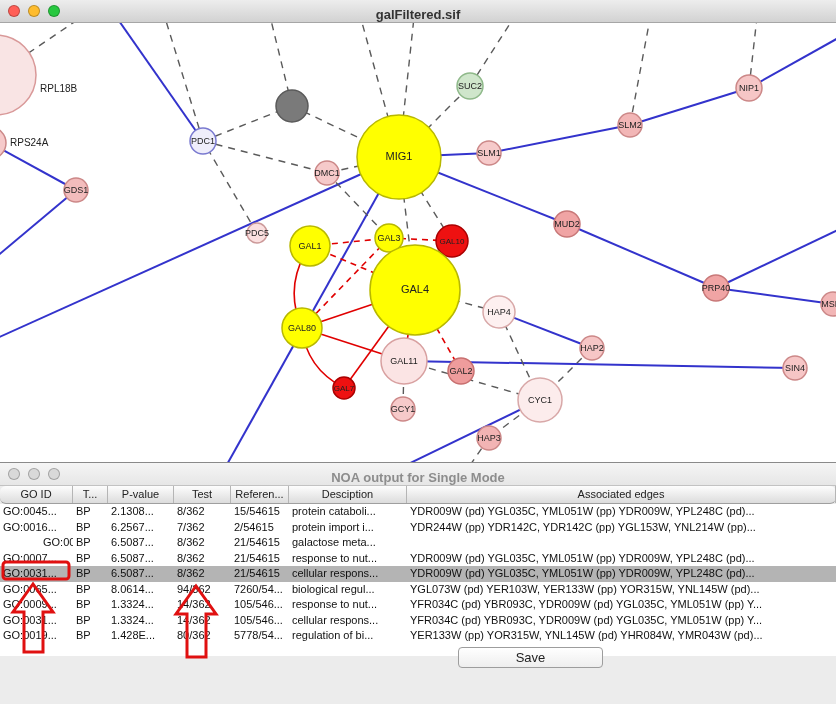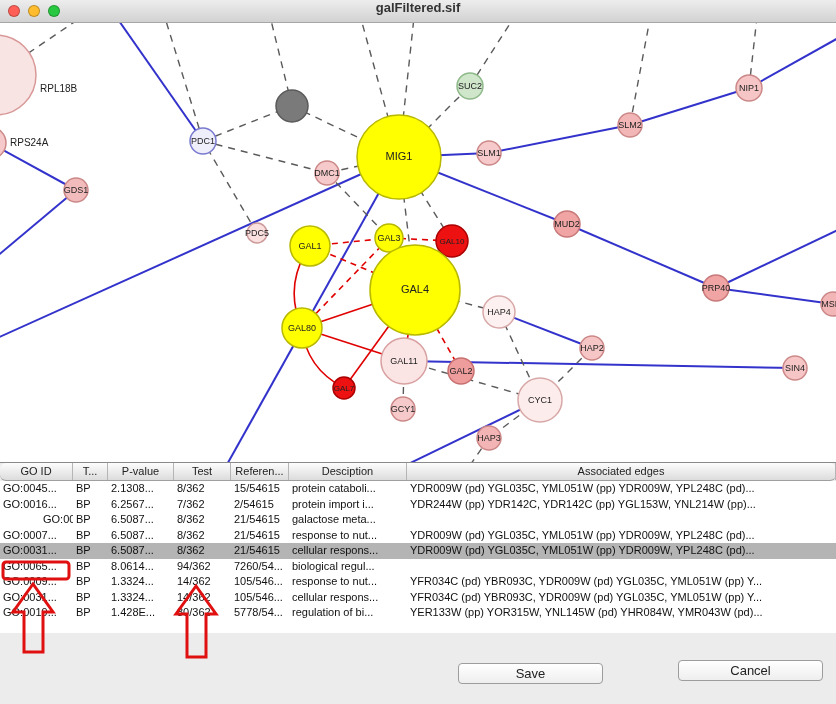--- a/index.html
+++ b/index.html
@@ -2,21 +2,21 @@
 <html><head>
 <meta charset="utf-8">
 <style>
   html,body{margin:0;padding:0;}
   body{
     width:836px;height:704px;position:relative;overflow:hidden;
     font-family:"Liberation Sans",sans-serif;background:#fff;
   }
   
   .titlebar{
-    height:22px;position:relative;display:flex;align-items:flex-start;justify-content:center;
+    height:22px;position:relative;display:flex;align-items:flex-end;justify-content:center;
     background:linear-gradient(#ededed,#d2d2d2);border-bottom:1px solid #a6a6a6;
   }
   .titlebar.inactive{background:linear-gradient(#f5f5f5,#e6e6e6);border-bottom:1px solid #c2c2c2;}
   .titlebar .title{font-size:13px;font-weight:bold;color:#333;}
   .titlebar.inactive .title{color:#8d8d8d;}
   .lights{position:absolute;left:8px;top:0;height:22px;display:flex;align-items:center;gap:8px;}
   .light{width:12px;height:12px;border-radius:50%;box-sizing:border-box;border:1px solid rgba(0,0,0,.25);}
   
   .graph-window{position:absolute;top:0;left:0;width:836px;height:462px;}
   #graph-svg{display:block;background:#ffffff;}
@@ -26,21 +26,21 @@
   .th{box-sizing:border-box;border-right:1px solid #b5b5b5;font-size:11px;color:#222;text-align:center;line-height:16px;overflow:hidden;white-space:nowrap;flex:0 0 auto;}
   .table-body{background:#fff;height:152px;overflow:hidden;}
   .tr{display:flex;height:15.5px;line-height:15px;}
   .tr.selected{background:#b4b4b4;}
   .td{box-sizing:border-box;font-size:11px;color:#111;padding:0 2px 0 3px;white-space:nowrap;overflow:hidden;flex:0 0 auto;}
   .btn{
     position:absolute;width:145px;height:21px;border:1px solid #9d9d9d;border-radius:4px;
     background:linear-gradient(#ffffff,#eeeeee);font-size:13px;color:#222;
     font-family:"Liberation Sans",sans-serif;padding:0;line-height:19px;
   }
-  #save-btn{left:458px;top:200px;}
+  #save-btn{left:458px;top:184px;}
   #cancel-btn{left:678px;top:197px;}
   
   #annot-svg{position:absolute;left:0;top:0;z-index:10;pointer-events:none;}
 </style>
 </head>
 <body>
 
 <div class="graph-window">
   <div class="titlebar">
     <div class="lights">
@@ -158,20 +158,28 @@
       <text x="404" y="341" text-anchor="middle" font-size="9" fill="#222" font-family="&quot;Liberation Sans&quot;, sans-serif">GAL11</text>
       <text x="461" y="351" text-anchor="middle" font-size="9" fill="#222" font-family="&quot;Liberation Sans&quot;, sans-serif">GAL2</text>
       <text x="344" y="368" text-anchor="middle" font-size="8" fill="#222" font-family="&quot;Liberation Sans&quot;, sans-serif">GAL7</text>
       <text x="403" y="389" text-anchor="middle" font-size="9" fill="#222" font-family="&quot;Liberation Sans&quot;, sans-serif">GCY1</text>
       <text x="540" y="380" text-anchor="middle" font-size="9" fill="#222" font-family="&quot;Liberation Sans&quot;, sans-serif">CYC1</text>
       <text x="489" y="418" text-anchor="middle" font-size="9" fill="#222" font-family="&quot;Liberation Sans&quot;, sans-serif">HAP3</text>
     </svg>
 </div>
 
 <div class="table-window">
+  <div class="titlebar inactive">
+    <div class="lights">
+      <span class="light tw-light" style="background: rgb(217, 217, 217);"></span>
+      <span class="light tw-light" style="background: rgb(217, 217, 217);"></span>
+      <span class="light tw-light" style="background: rgb(217, 217, 217);"></span>
+    </div>
+    <span class="title">NOA output for Single Mode</span>
+  </div>
   <div class="table-header" id="table-header">
       <div class="th" style="width: 73px;">GO ID</div>
       <div class="th" style="width: 35px;">T...</div>
       <div class="th" style="width: 66px;">P-value</div>
       <div class="th" style="width: 57px;">Test</div>
       <div class="th" style="width: 58px;">Referen...</div>
       <div class="th" style="width: 118px;">Desciption</div>
       <div class="th" style="width: 429px;">Associated edges</div>
     </div>
   <div class="table-body" id="table-body">
@@ -219,20 +227,21 @@
         <div class="td" style="width: 118px;">cellular respons...</div>
         <div class="td" style="width: 429px;">YDR009W (pd) YGL035C, YML051W (pp) YDR009W, YPL248C (pd)...</div>
       </div>
       <div class="tr">
         <div class="td" style="width: 73px;">GO:0065...</div>
         <div class="td" style="width: 35px;">BP</div>
         <div class="td" style="width: 66px;">8.0614...</div>
         <div class="td" style="width: 57px;">94/362</div>
         <div class="td" style="width: 58px;">7260/54...</div>
         <div class="td" style="width: 118px;">biological regul...</div>
+        <div class="td" style="width: 429px;">YGL073W (pd) YER103W, YER133W (pp) YOR315W, YNL145W (pd)...</div>
       </div>
       <div class="tr">
         <div class="td" style="width: 73px;">GO:0009...</div>
         <div class="td" style="width: 35px;">BP</div>
         <div class="td" style="width: 66px;">1.3324...</div>
         <div class="td" style="width: 57px;">14/362</div>
         <div class="td" style="width: 58px;">105/546...</div>
         <div class="td" style="width: 118px;">response to nut...</div>
         <div class="td" style="width: 429px;">YFR034C (pd) YBR093C, YDR009W (pd) YGL035C, YML051W (pp) Y...</div>
       </div>
@@ -249,20 +258,19 @@
         <div class="td" style="width: 73px;">GO:0019...</div>
         <div class="td" style="width: 35px;">BP</div>
         <div class="td" style="width: 66px;">1.428E...</div>
         <div class="td" style="width: 57px;">80/362</div>
         <div class="td" style="width: 58px;">5778/54...</div>
         <div class="td" style="width: 118px;">regulation of bi...</div>
         <div class="td" style="width: 429px;">YER133W (pp) YOR315W, YNL145W (pd) YHR084W, YMR043W (pd)...</div>
       </div>
     </div>
   <button class="btn" id="save-btn">Save</button>
-  <button class="btn" id="cancel-btn">Cancel</button>
 </div>
 
 <svg id="annot-svg" width="836" height="704" viewBox="0 0 836 704">
   <rect class="annot" x="3" y="562" width="66" height="17" rx="3" fill="none" stroke-width="3" stroke="#e01010"></rect>
   <path class="annot" d="M33,584 L13,612 L24,612 L24,652 L43,652 L43,612 L53,612 Z" fill="none" stroke-width="3" stroke="#e01010"></path>
   <path class="annot" d="M196,586 L176,614 L187,614 L187,657 L206,657 L206,614 L216,614 Z" fill="none" stroke-width="3" stroke="#e01010"></path>
 </svg>
 
 </body></html>

